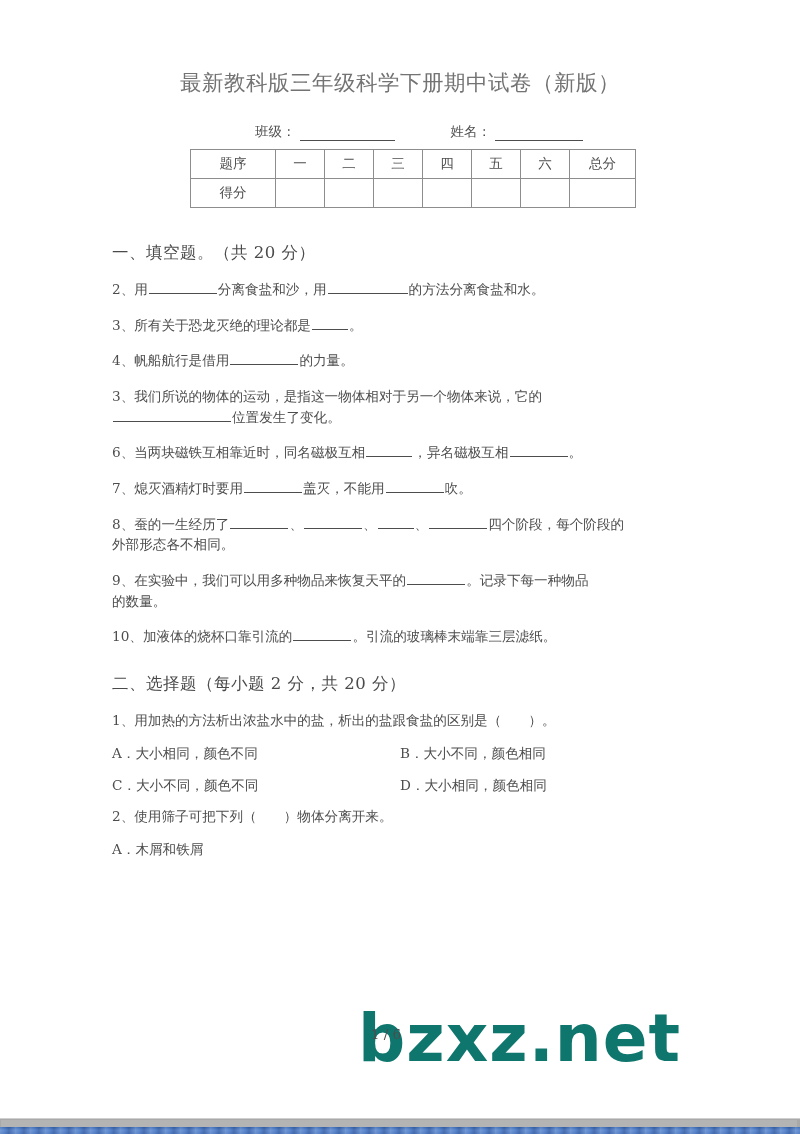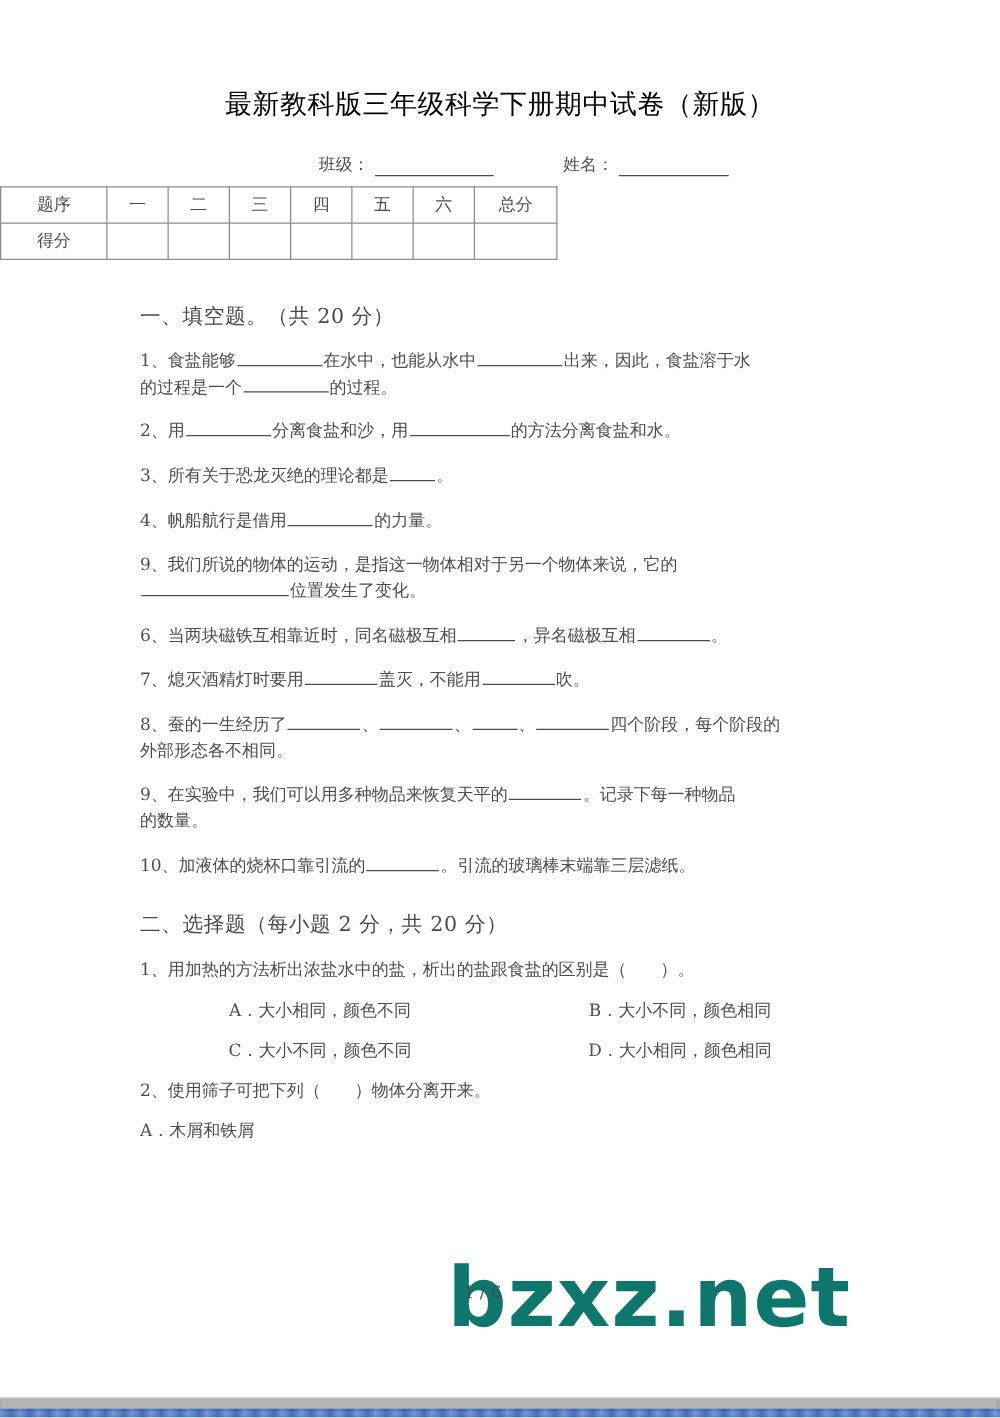--- a/index.html
+++ b/index.html
@@ -43,21 +43,21 @@
     left: 0; top: 0;
     width: 800px;
     z-index: 2;
     color: #4d4d4d;
   }
 
   .doc-title {
     text-align: center;
     font-size: 21.5px;
     letter-spacing: 0.5px;
-    color: #000000;
+    color: #737373;
     margin: 68px 0 0 0;
     font-weight: normal;
   }
 
   
   .idline {
     margin-top: 26px;
     padding-left: 255px;
     font-size: 13.5px;
     color: #4d4d4d;
@@ -70,20 +70,21 @@
     display: inline-block;
     border-bottom: 1px solid #4d4d4d;
     height: 13px;
   }
   .rule-class { width: 95px; margin-right: 52px; }
   .rule-name  { width: 88px; }
 
   
   .score-table-wrap {
     margin-top: 8px;
+    padding-left: 190px;
   }
   table.score-table {
     border-collapse: collapse;
     width: 428px;
     table-layout: fixed;
   }
   table.score-table td {
     border: 1px solid #8d8d8d;
     height: 29px;
     text-align: center;
@@ -128,21 +129,21 @@
 
   
   .choices {
     font-size: 13.6px;
     color: #4d4d4d;
     margin-top: 12px;
     padding: 0 112px;
     display: flex;
     line-height: 1.5;
   }
-  .choices.two > span { width: 50%; text-align: center; }
+  .choices.two > span { width: 50%; }
   .choices.three > span:nth-child(1) { width: 33%; }
   .choices.three > span:nth-child(2) { width: 34%; }
   .choices.three > span:nth-child(3) { width: 33%; }
 
   
   #page-number {
     position: absolute;
     left: 0; top: 1026px;
     width: 772px;
     text-align: center;
@@ -225,39 +226,35 @@
           <td class="num-col"></td>
           <td class="num-col"></td>
           <td class="tot-col"></td>
         </tr>
       </tbody>
         </table>
     </div>
 
     <div class="section-head">一、填空题。（共 20 分）</div>
 
-    <p class="q">
-      <span>1、食盐能够</span><span class="ln w6"></span><span>在水中，也能从水中</span><span class="ln w6"></span><span>出来，因此，食盐溶于水</span><br>
-      <span>的过程是一个</span><span class="ln w6"></span><span>的过程。</span>
-    </p>
 
     <p class="q">
       <span>2、用</span><span class="ln w6"></span><span>分离食盐和沙，用</span><span class="ln w7"></span><span>的方法分离食盐和水。</span>
     </p>
 
     <p class="q">
       <span>3、所有关于恐龙灭绝的理论都是</span><span class="ln w3"></span><span>。</span>
     </p>
 
     <p class="q">
       <span>4、帆船航行是借用</span><span class="ln w6"></span><span>的力量。</span>
     </p>
 
     <p class="q">
-      <span>9、我们所说的物体的运动，是指这一物体相对于另一个物体来说，它的</span><br>
+      <span>3、我们所说的物体的运动，是指这一物体相对于另一个物体来说，它的</span><br>
       <span class="ln w10"></span><span>位置发生了变化。</span>
     </p>
 
     <p class="q">
       <span>6、当两块磁铁互相靠近时，同名磁极互相</span><span class="ln w4"></span><span>，异名磁极互相</span><span class="ln w5"></span><span>。</span>
     </p>
 
     <p class="q">
       <span>7、熄灭酒精灯时要用</span><span class="ln w5"></span><span>盖灭，不能用</span><span class="ln w5"></span><span>吹。</span>
     </p>

